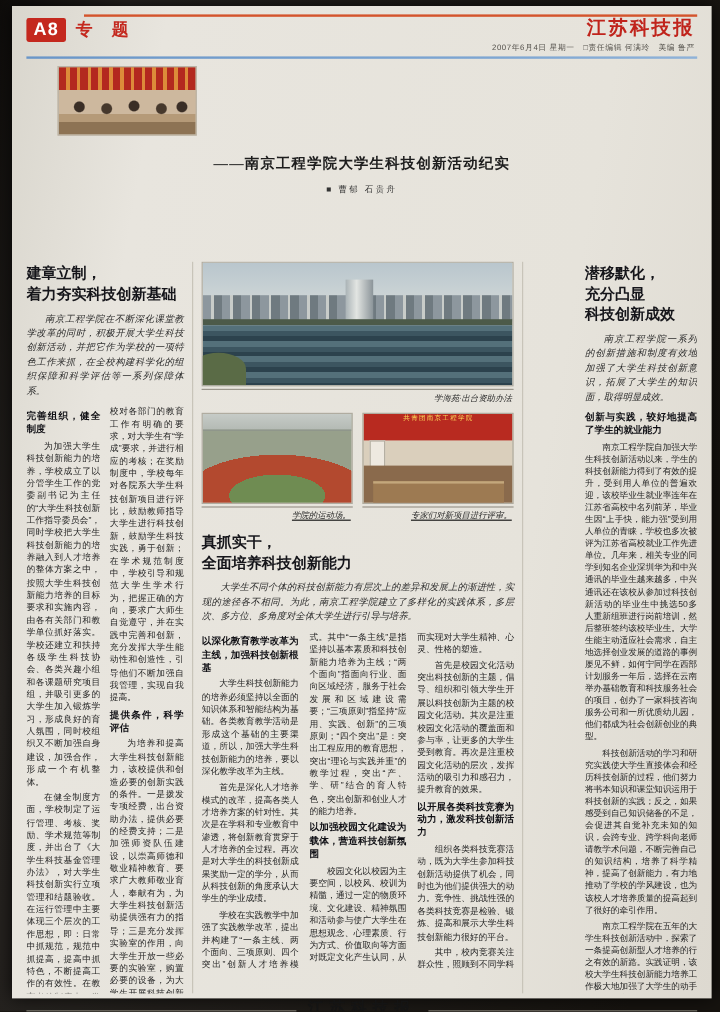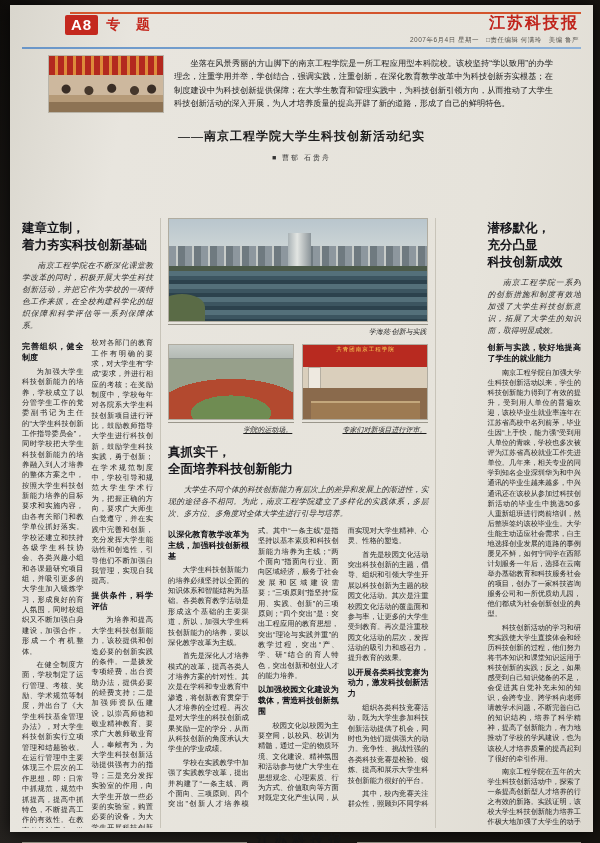--- a/index.html
+++ b/index.html
@@ -7,21 +7,21 @@
   .scan{position:relative;width:600px;height:843px;background:linear-gradient(100deg,#0e0c0a,#262320 14%,#16130f 90%);}
   .page{position:absolute;left:10px;top:5px;width:583px;height:827px;
     background:linear-gradient(100deg,#d9d6cd,#e8e5de 18%,#e6e3db 70%,#ddd9d0);
     box-shadow:0 0 14px rgba(0,0,0,.8);padding:6px 12px 0 12px;box-sizing:border-box;color:#1c1c1c;}
 
   
   .masthead{position:relative;height:34px;}
   .orange-line{position:absolute;left:48px;right:0;top:1px;height:2px;background:#d4542c;}
   .mast-left{position:absolute;left:0;top:4px;display:flex;align-items:center;gap:8px;}
   .page-badge{background:#c4281e;color:#fff;font-weight:bold;font-size:15px;padding:1px 6px 2px;
-    border-radius:2px;letter-spacing:1px;margin-left:43px;}
+    border-radius:2px;letter-spacing:1px;}
   .section-label{color:#c4281e;font-weight:bold;font-size:14px;letter-spacing:6px;}
   .mast-right{position:absolute;right:2px;top:2px;text-align:right;}
   .paper-name{color:#c0241c;font-family:"Liberation Serif",serif;font-weight:bold;font-size:16px;letter-spacing:2px;}
   .date-line{color:#55524c;font-size:6.5px;margin-top:2px;letter-spacing:.5px;}
   .blue-rule{height:2px;background:linear-gradient(90deg,#6a96c8,#7ea6d2 70%,#8fb2d8);margin-top:2px;}
 
   
   .lede{display:flex;gap:10px;height:66px;margin-top:6px;align-items:flex-start;}
   .lede-photo{flex:0 0 116px;height:58px;margin-left:26px;border:1px solid #b9b4a8;box-sizing:border-box;
     background:#c9b49a;position:relative;overflow:hidden;}
@@ -121,21 +121,20 @@
         <div class="date-line">2007年6月4日 星期一　□责任编辑 何满玲　美编 鲁严</div>
       </div>
     </header>
     <div class="blue-rule"></div>
 
     <section class="lede">
       <div class="lede-photo">
         <div class="lp-banner"></div>
         <div class="lp-room"></div>
       </div>
-      <p class="lede-text">坐落在风景秀丽的方山脚下的南京工程学院是一所工程应用型本科院校。该校坚持“学以致用”的办学理念，注重学用并举，学创结合，强调实践，注重创新，在深化教育教学改革中为科技创新夯实根基；在制度建设中为科技创新提供保障；在大学生教育和管理实践中，为科技创新引领方向，从而推动了大学生科技创新活动的深入开展，为人才培养质量的提高开辟了新的道路，形成了自己的鲜明特色。</p>
     </section>
 
     <section class="headline-block">
       <h2>——南京工程学院大学生科技创新活动纪实</h2>
       <div class="byline">■ 曹郁  石贵舟</div>
     </section>
 
     <section class="content">
 
       <div class="col col-left">
@@ -154,21 +153,21 @@
       <div class="col col-mid">
         <figure>
           <div class="campus-photo">
             <div class="cp-sky"></div>
             <div class="cp-building"></div>
             <div class="cp-tower"></div>
             <div class="cp-trees"></div>
             <div class="cp-water"></div>
             <div class="cp-mound"></div>
           </div>
-          <figcaption>学海苑·创新与实践</figcaption>
+          <figcaption>学海苑·出台资助办法</figcaption>
         </figure>
 
         <div class="photo-row">
           <figure>
             <div class="field-photo">
               <div class="fp-sky"></div>
             </div>
             <figcaption>学院的运动场。</figcaption>
           </figure>
           <figure>

